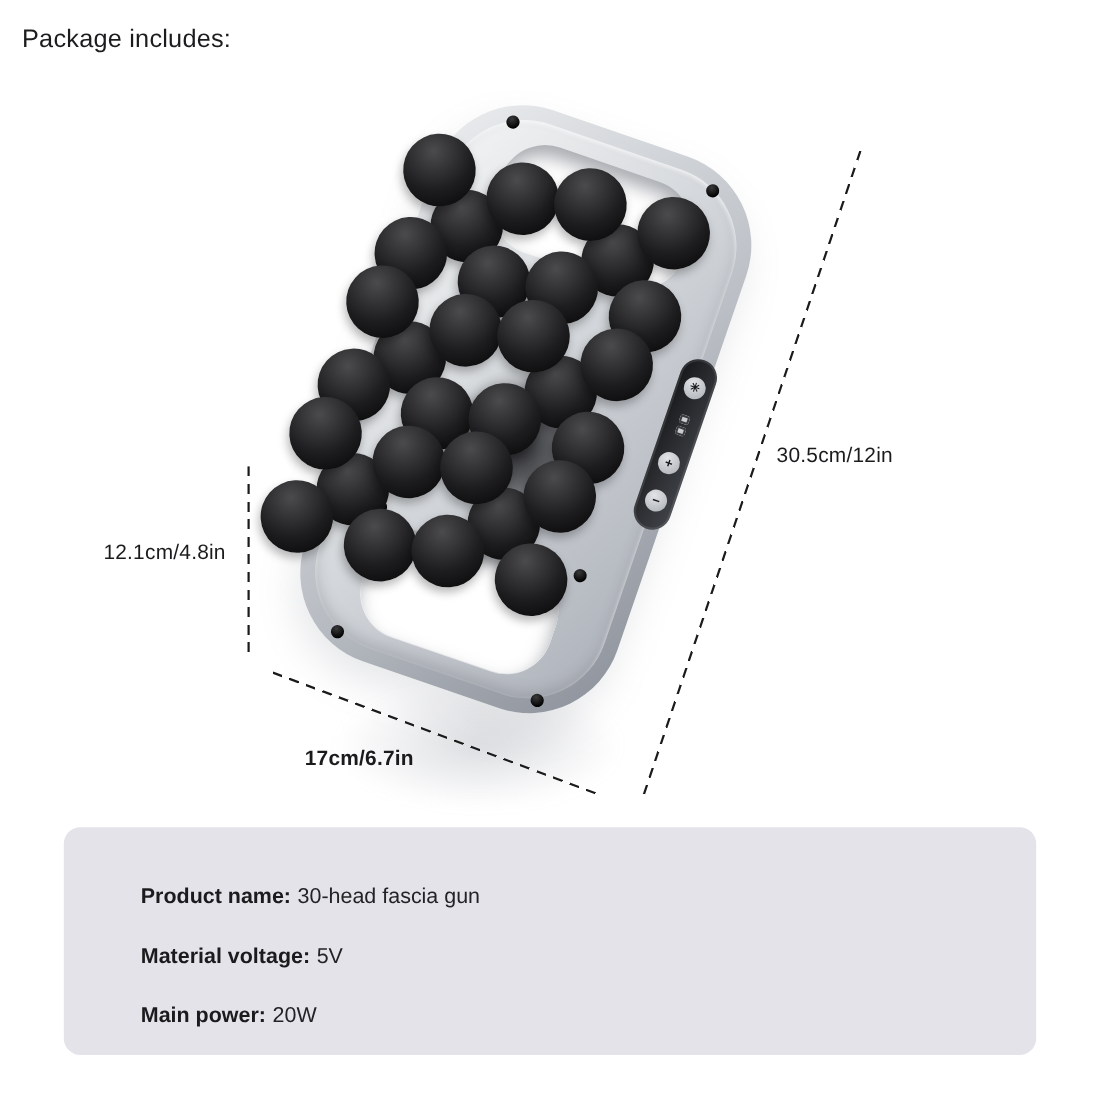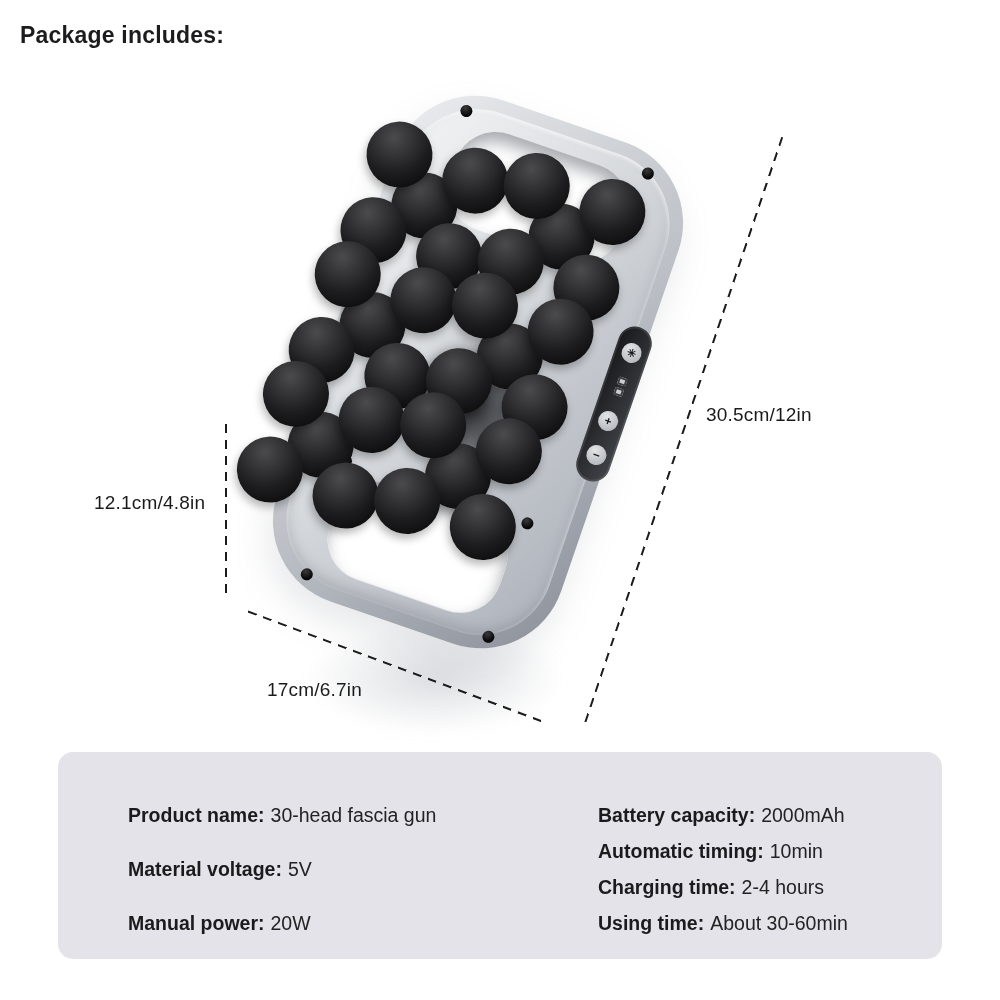--- a/index.html
+++ b/index.html
@@ -4,21 +4,21 @@
 <style>
   html,body{margin:0;padding:0;}
   body{
     width:1000px;height:1000px;position:relative;overflow:hidden;
     background:#ffffff;
     font-family:"Liberation Sans", sans-serif;
     color:#1c1c1e;
   }
   
   .package{position:absolute;left:20px;top:22px;}
-  .package h1{margin:0 0 16px 0;font-size:23px;font-weight:700;letter-spacing:.2px;color:#1c1c1e;}
+  .package h1{margin:0 0 16px 0;font-size:23px;font-weight:400;letter-spacing:.2px;color:#1c1c1e;}
   .package ul{list-style:none;margin:0;padding:0;}
   .package li{font-size:17.5px;margin-bottom:17px;color:#1e1e20;}
   
   .scene{position:absolute;inset:0;}
   .reflection{
     position:absolute;left:250px;top:598px;width:370px;height:160px;
     background:radial-gradient(50% 50% at 50% 50%, rgba(140,146,156,.30), rgba(140,146,156,0) 70%);
     filter:blur(7px);
   }
   .device{
@@ -78,21 +78,21 @@
   .dash-h{
     position:absolute;height:2px;
     background:repeating-linear-gradient(to right,#1a1a1a 0 9px,transparent 9px 16px);
   }
   #dim-line-height{left:225px;top:424px;height:174px;}
   #dim-line-length{left:682px;top:121px;height:622px;transform:rotate(18.6deg);}
   #dim-line-width{left:238px;top:666px;width:317px;transform:rotate(20.5deg);}
   .dim-label{position:absolute;font-size:19px;color:#1b1b1d;letter-spacing:.2px;}
   #dim-label-length{left:706px;top:404px;text-align:center;}
   #dim-label-height{left:94px;top:492px;}
-  #dim-label-width{left:267px;top:679px;}
+  #dim-label-width{left:277px;top:679px;font-weight:bold;}
   
   .specs{
     position:absolute;left:58px;top:752px;width:884px;height:207px;border-radius:15px;
     background:#e4e3ea;
     display:grid;grid-template-columns:470px 1fr;
     padding:24px 0 24px 70px;box-sizing:border-box;
   }
   .spec-col{display:flex;flex-direction:column;justify-content:space-between;margin-top:28px;}
   .spec-row{font-size:19.5px;white-space:nowrap;}
   .spec-row .lab{font-weight:700;color:#1b1b1d;}
@@ -174,21 +174,15 @@
 
   <div class="dim-label" id="dim-label-length">30.5cm/12in</div>
   <div class="dim-label" id="dim-label-height">12.1cm/4.8in</div>
   <div class="dim-label" id="dim-label-width">17cm/6.7in</div>
 </div>
 
 <div class="specs">
   <div class="spec-col">
     <div class="spec-row"><span class="lab">Product name:</span><span class="val">30-head fascia gun</span></div>
     <div class="spec-row"><span class="lab">Material voltage:</span><span class="val">5V</span></div>
-    <div class="spec-row"><span class="lab">Manual power:</span><span class="val">20W</span></div>
-  </div>
-  <div class="spec-col">
-    <div class="spec-row"><span class="lab">Battery capacity:</span><span class="val">2000mAh</span></div>
-    <div class="spec-row"><span class="lab">Automatic timing:</span><span class="val">10min</span></div>
-    <div class="spec-row"><span class="lab">Charging time:</span><span class="val">2-4 hours</span></div>
-    <div class="spec-row"><span class="lab">Using time:</span><span class="val">About 30-60min</span></div>
+    <div class="spec-row"><span class="lab">Main power:</span><span class="val">20W</span></div>
   </div>
 </div>
 
 </body></html>

